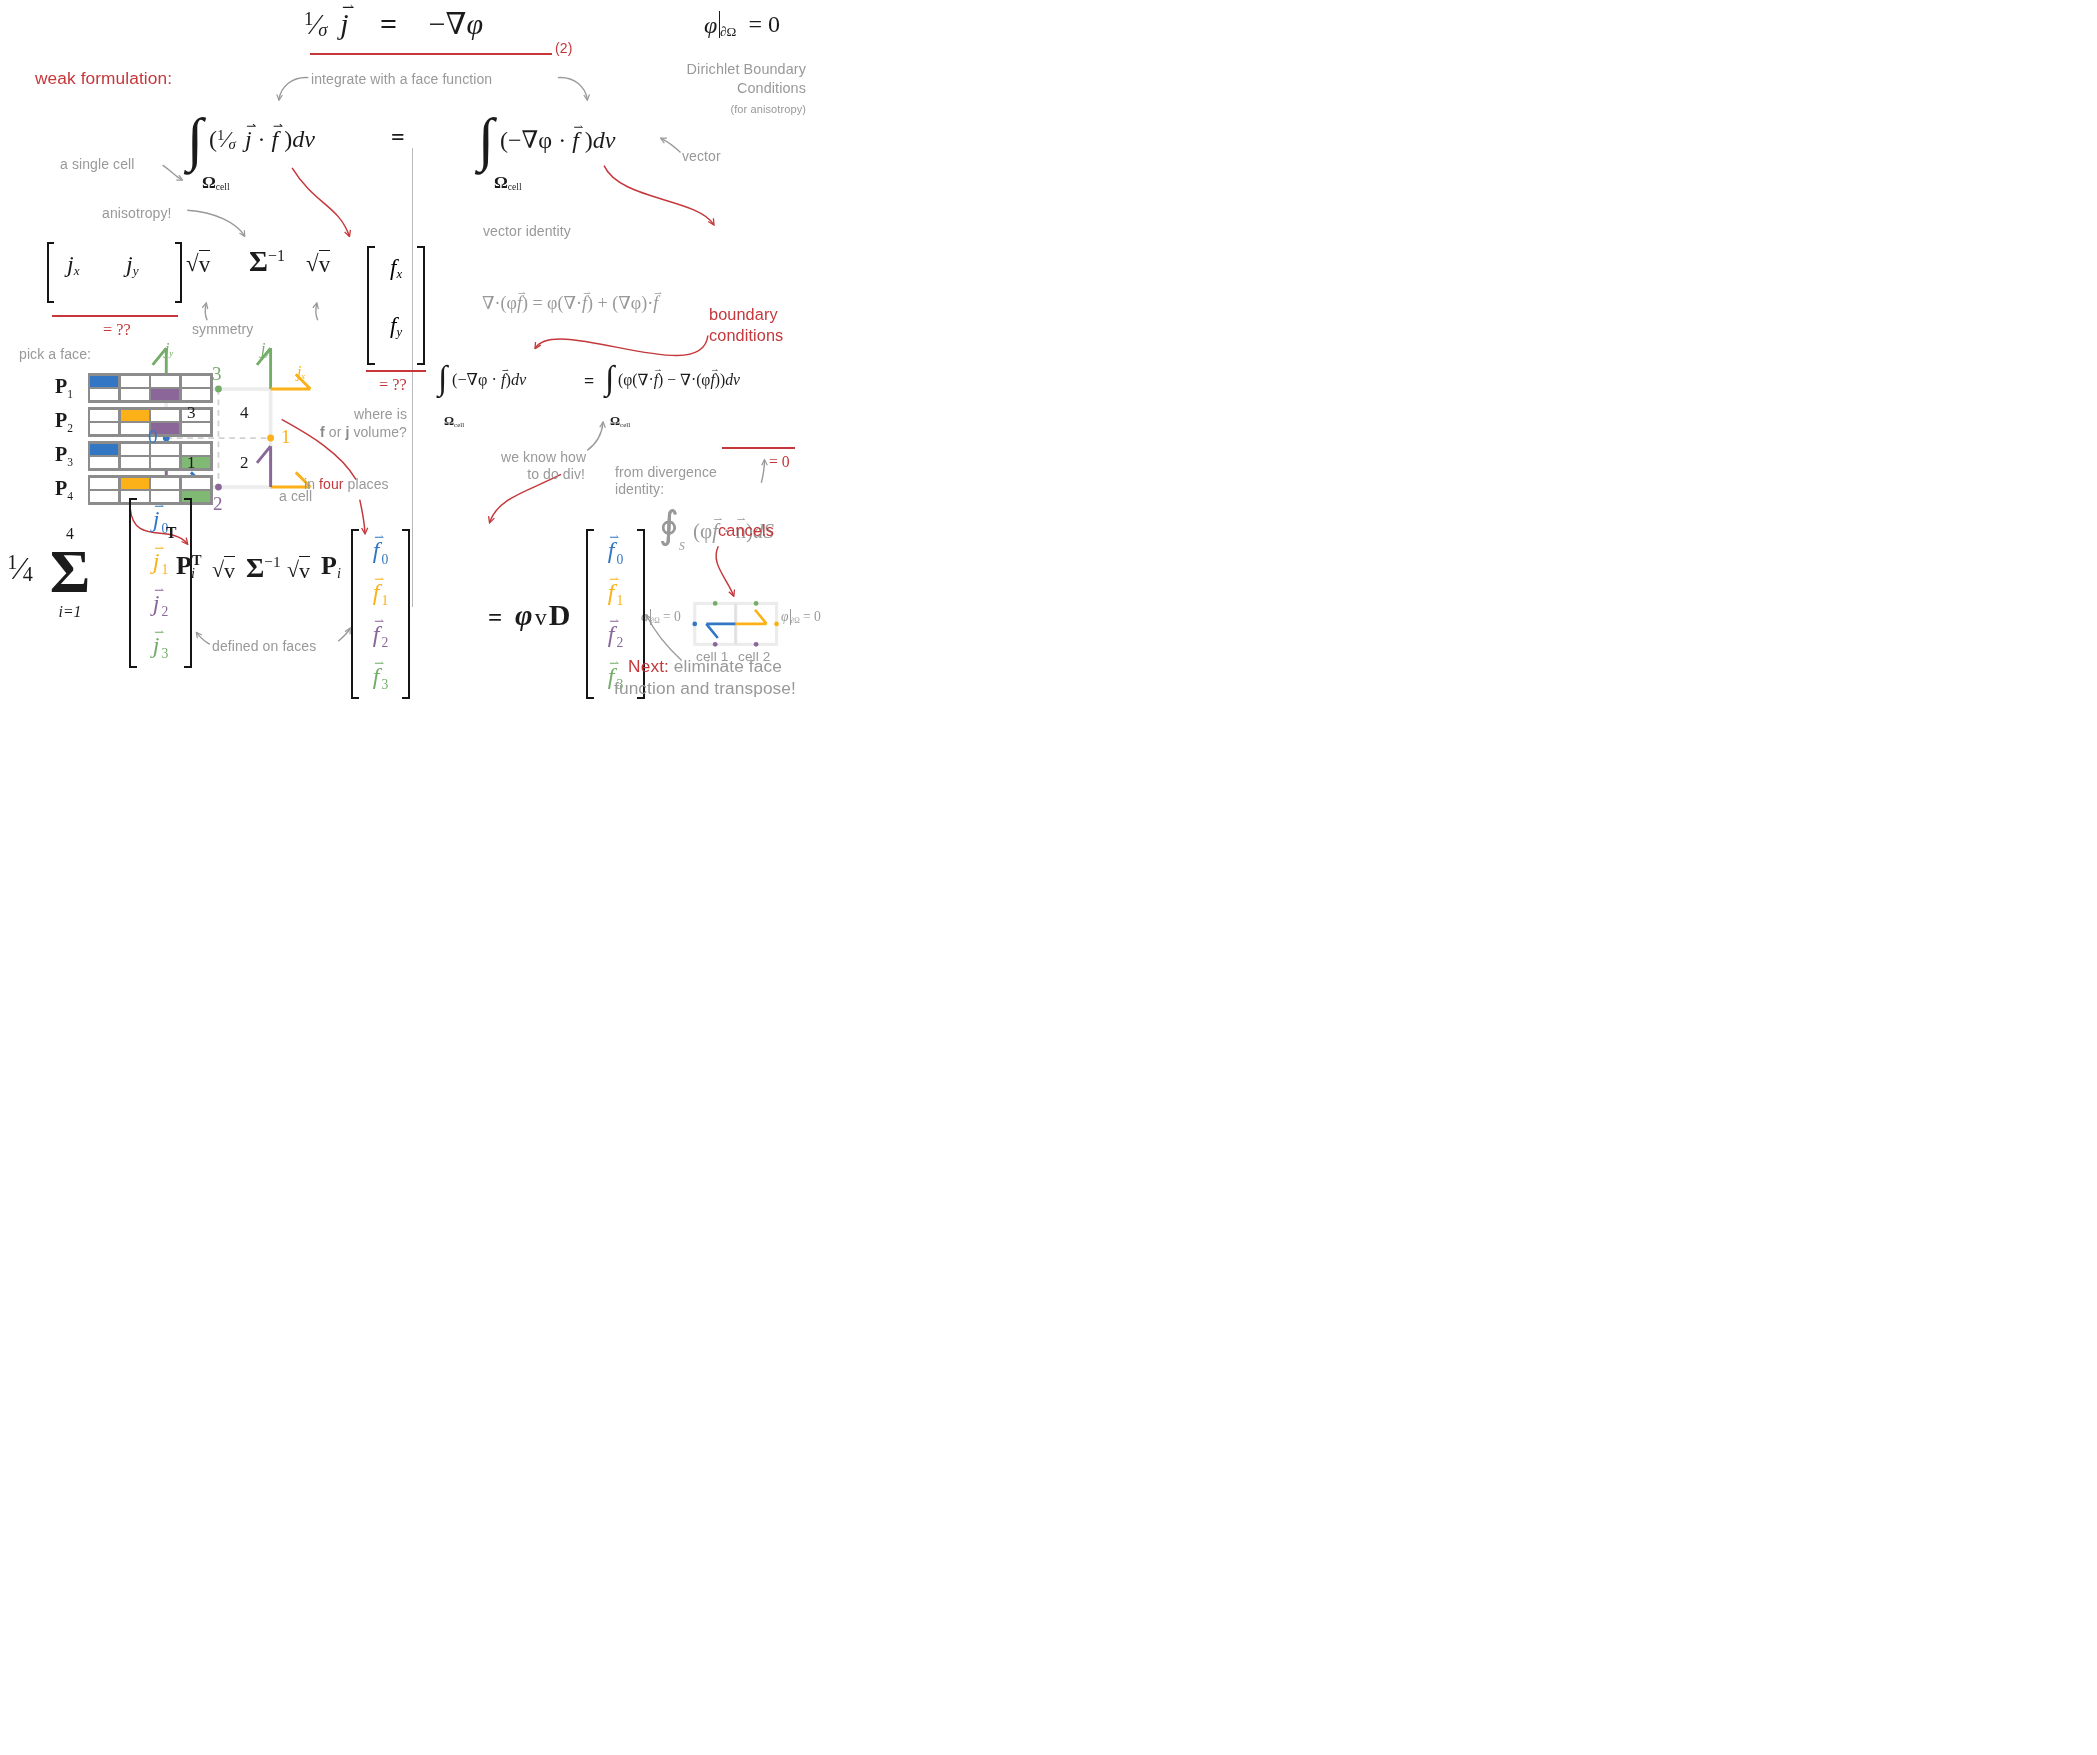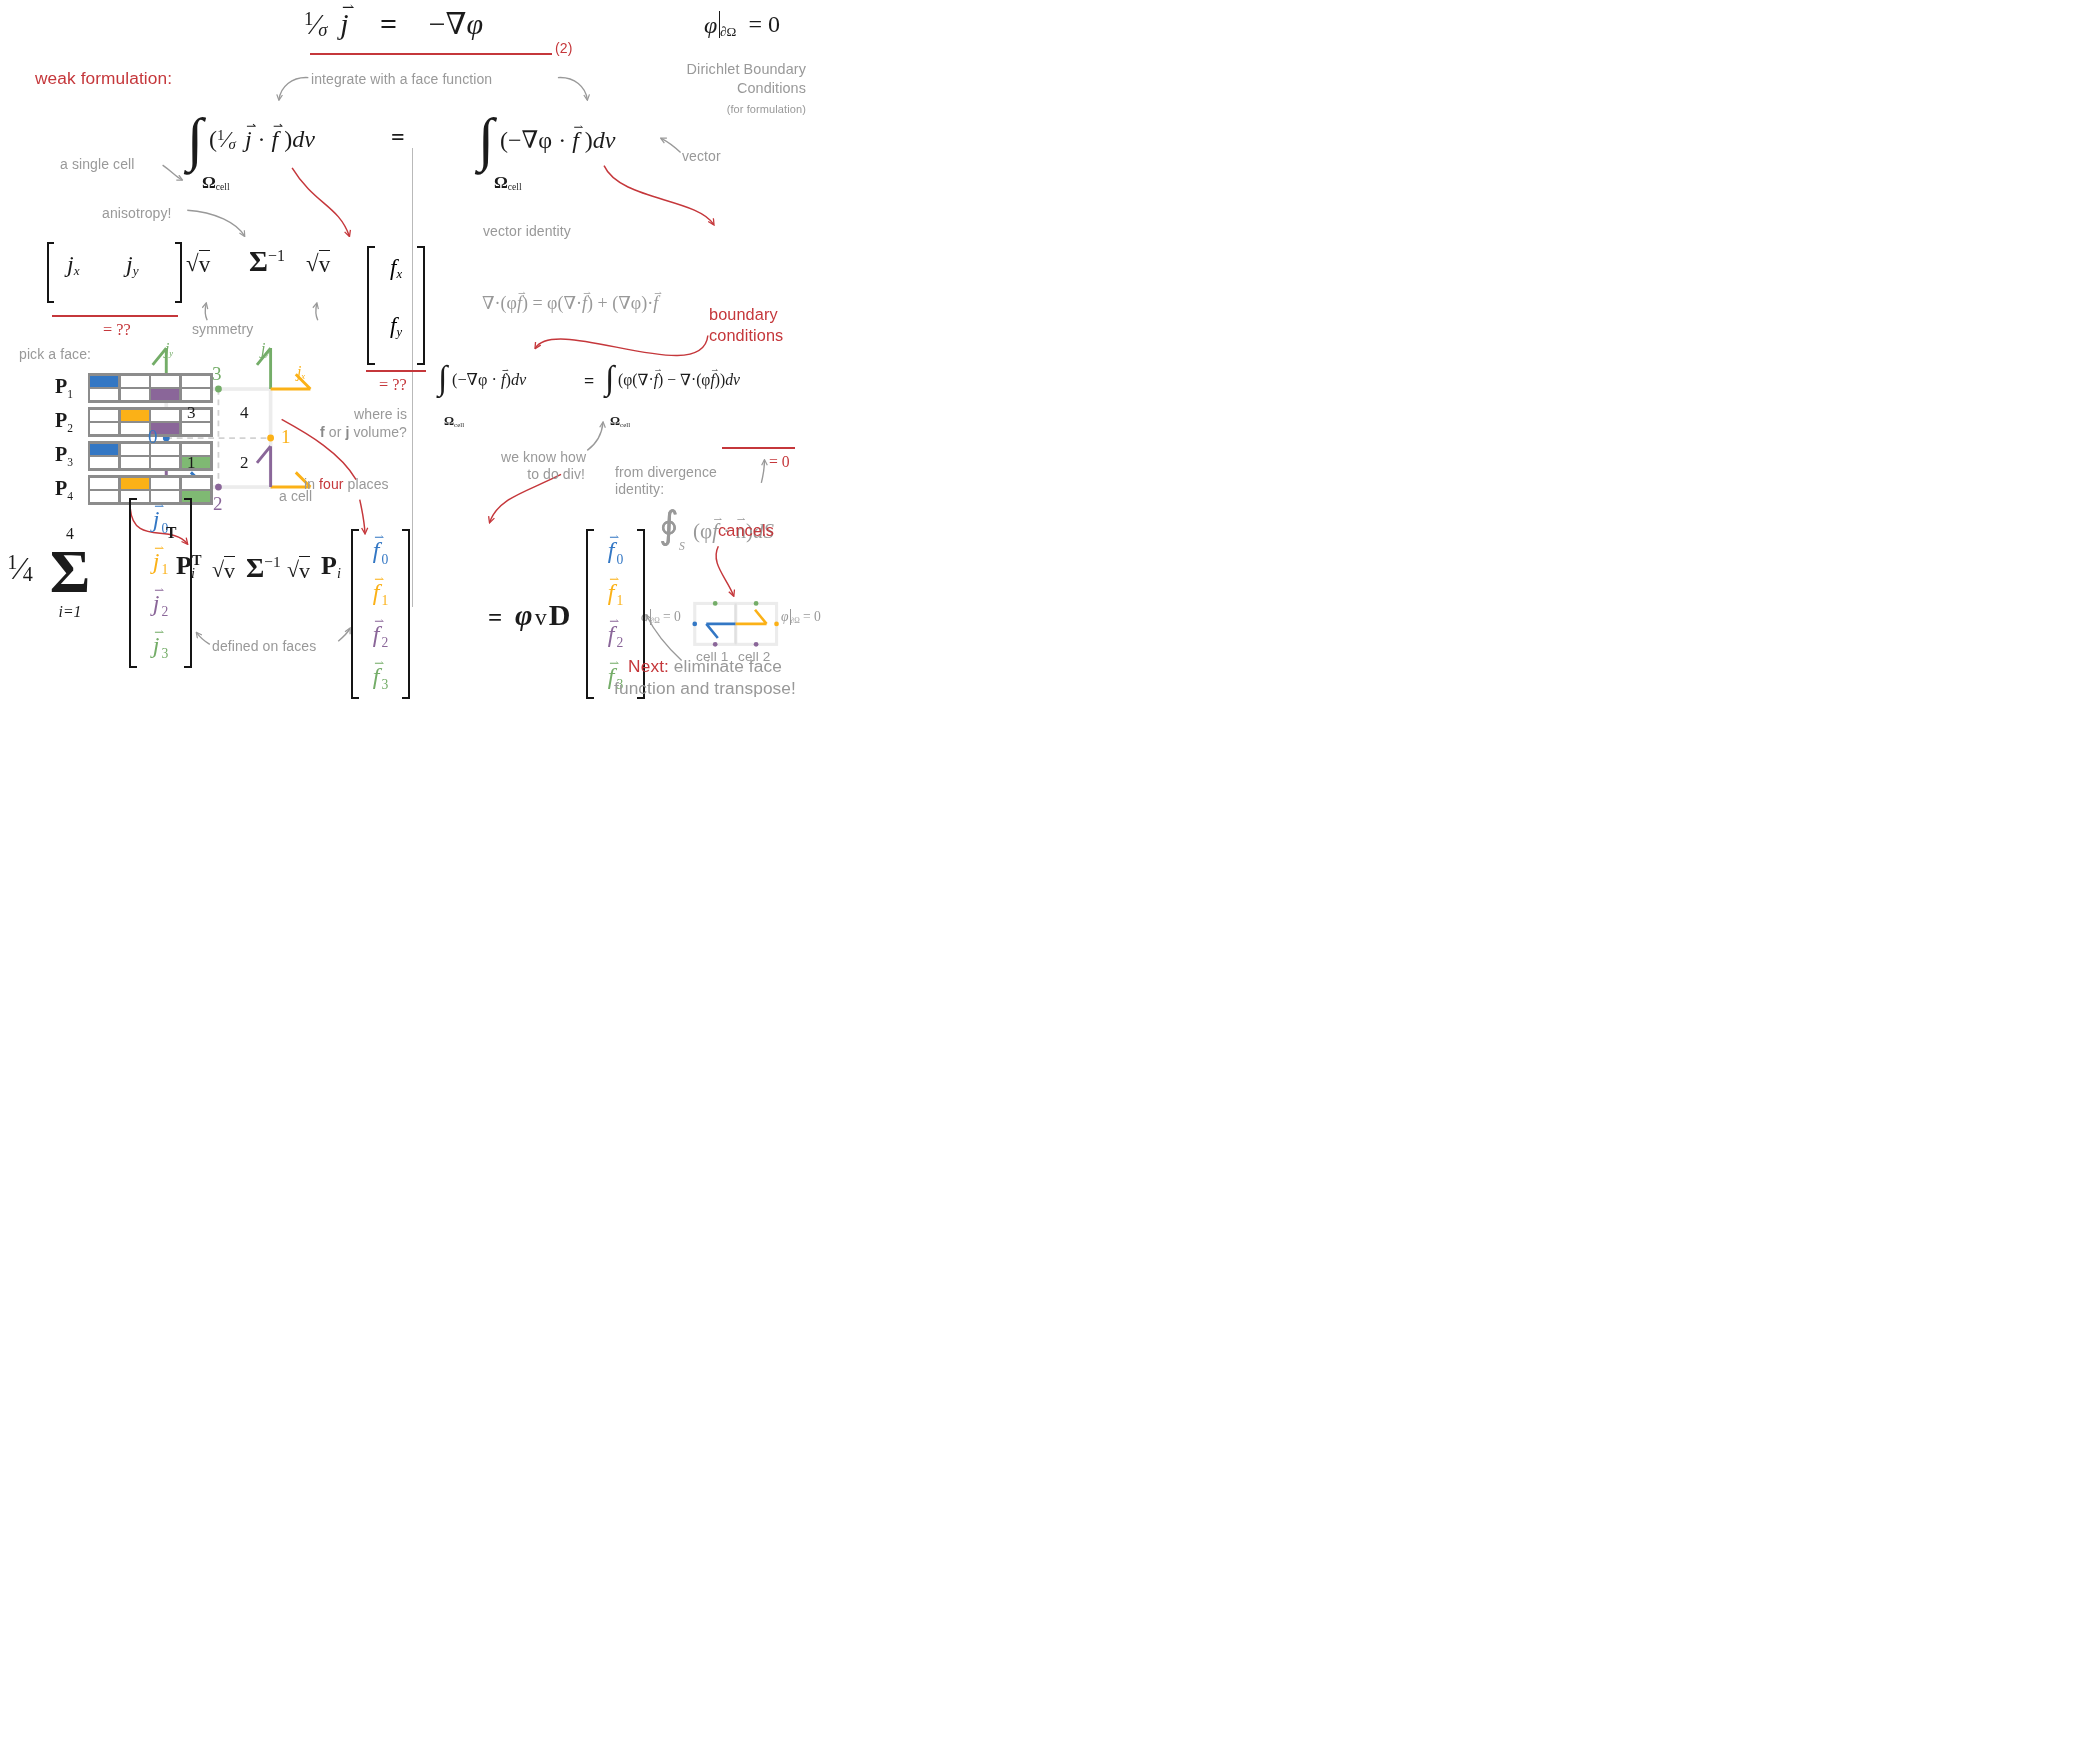--- a/index.html
+++ b/index.html
@@ -136,21 +136,21 @@
   <div class="rl" style="left:310px;top:53px;width:242px;"></div>
   <div class="an red" style="left:555px;top:40px;font-size:14px;">(2)</div>
 
   <div class="m" style="left:704px;top:10.5px;font-size:24px;">
     <span class="ital">φ</span><span style="border-left:1.6px solid #1b1b1b;margin-left:1.6px;padding-left:0;display:inline-block;height:27px;vertical-align:-5.2px;"></span><span class="sb">∂Ω</span>
     <span class="b" style="margin-left:6.3px;font-weight:normal;">= 0</span>
   </div>
   <div class="an rt" style="left:638px;top:60px;width:168px;line-height:19.4px;font-size:14.4px;">
     <div>Dirichlet Boundary</div>
     <div>Conditions</div>
-    <div style="font-size:11px;margin-top:1.6px;">(for formulation)</div>
+    <div style="font-size:11px;margin-top:1.6px;">(for anisotropy)</div>
   </div>
 
   <div class="an red" style="left:35px;top:68px;font-size:17.3px;">weak formulation:</div>
   <div class="an" style="left:311px;top:71px;">integrate with a face function</div>
 
   <div class="m" style="left:187px;top:100px;font-size:59px;line-height:79px;">∫</div>
   <div class="m" style="left:209px;top:126px;font-size:24px;font-family:Liberation Serif, serif;">
     <span>(</span><span class="sf1">1</span><span>⁄</span><span class="sf2 ital">σ</span>
     <span class="vec" style="margin-left:3.1px;">j</span><span> · </span><span class="vec">f</span><span> )</span><span class="ital">dv</span>
   </div>

